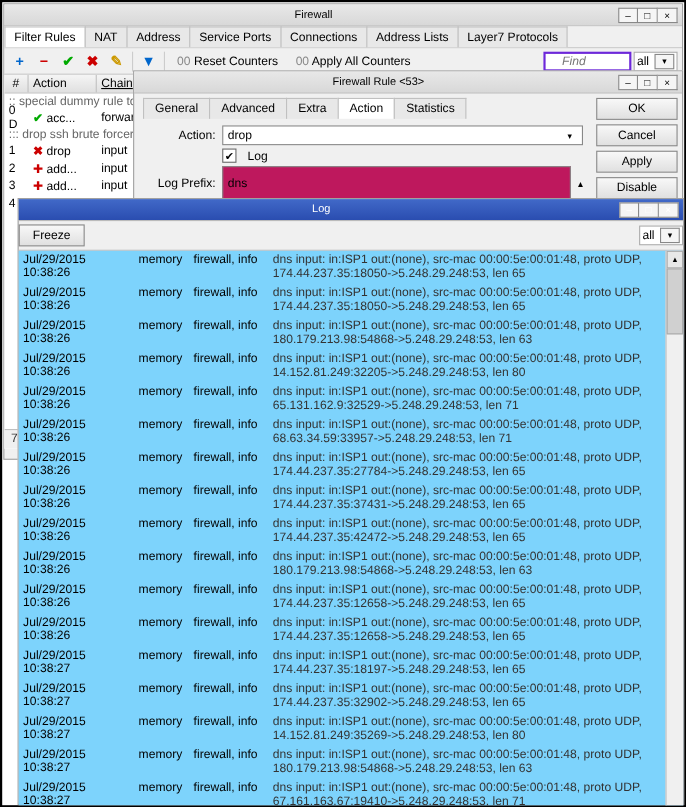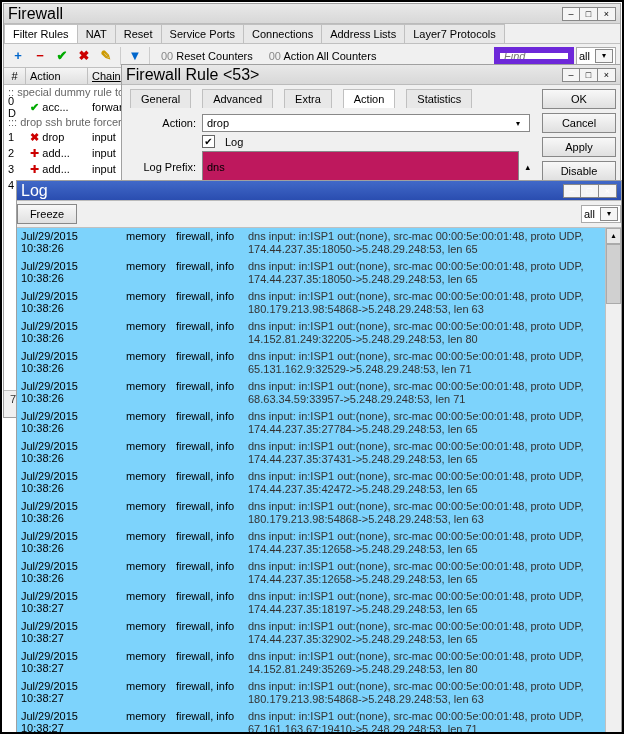--- a/index.html
+++ b/index.html
@@ -2,35 +2,35 @@
 <html><head>
 <meta charset="utf-8">
 <style>
 * { box-sizing: border-box; margin: 0; padding: 0; font-family: "Segoe UI", Tahoma, sans-serif; font-size: 11px; }
 body { background: #fff; width: 624px; height: 734px; position: relative; overflow: hidden; border: 2px solid #000; }
 
 
 .window { position: absolute; background: #f0f0f0; border: 1px solid #a0a0a0; }
 .titlebar { height: 20px; background: linear-gradient(#e8e8e8,#d8d8d8); display: flex; align-items: center; padding: 0 4px; border-bottom: 1px solid #bbb; }
 .titlebar.active { background: linear-gradient(#4169c8,#2a4db0); color: #fff; }
-.titlebar .title { flex: 1; font-size: 16px; }
+.titlebar .title { flex: 1; font-size: 10px; text-align: center; }
 .wbtns { display: flex; gap: 0; }
 .wbtn { width: 18px; height: 14px; border: 1px solid #888; background: #f5f5f5; font-size: 9px; line-height: 12px; text-align: center; cursor: pointer; }
 .wbtn + .wbtn { border-left: none; }
 
 
 #fw { left: 1px; top: 1px; width: 618px; height: 415px; }
 .tabs { display: flex; background: #f0f0f0; border-bottom: 1px solid #c0c0c0; }
 .tab { padding: 3px 8px; border: 1px solid #c0c0c0; border-bottom: none; background: #e8e8e8; margin-right: -1px; cursor: pointer; font-size: 11px; }
 .tab.active { background: #fff; }
 .toolbar { display: flex; align-items: center; padding: 2px 4px; gap: 2px; border-bottom: 1px solid #c0c0c0; background: #f0f0f0; height: 24px; }
 .tbtn { width: 20px; height: 20px; border: 1px solid transparent; display: flex; align-items: center; justify-content: center; cursor: pointer; font-size: 13px; font-weight: bold; }
 .vsep { width: 1px; height: 18px; background: #ccc; margin: 0 2px; }
 .tbtn-text { padding: 2px 6px; border: 1px solid transparent; cursor: pointer; font-size: 11px; }
-.find { margin-left: auto; width: 80px; height: 18px; border: 6px solid #6d28d9; padding: 0 4px; font-style: italic; color: #999; }
+.find { margin-left: auto; width: 80px; height: 18px; border: 2px solid #6d28d9; padding: 0 15px; font-style: italic; color: #999; }
 .allsel { width: 40px; height: 18px; border: 1px solid #aaa; background: #fff; padding: 0 2px; display: flex; align-items: center; justify-content: space-between; }
 .allsel .dd { font-size: 8px; }
 
 .grid { background: #fff; height: 340px; overflow: hidden; position: relative; }
 .grid-head { display: flex; background: linear-gradient(#f5f5f5,#e0e0e0); border-bottom: 1px solid #c0c0c0; }
 .gh { border-right: 1px solid #c0c0c0; padding: 2px 4px; font-size: 11px; }
 .gh.num { width: 22px; text-align: center; }
 .gh.act { width: 62px; }
 .gh.chn { width: 45px; text-decoration: underline; }
 .grid-body { font-size: 11px; }
@@ -46,21 +46,21 @@
 .statusbar { position: absolute; bottom: 0; left: 0; right: 0; height: 18px; border-top: 1px solid #c0c0c0; background: #f0f0f0; padding: 2px 6px; font-size: 11px; color: #333; }
 .vscroll { position: absolute; right: 0; top: 0; bottom: 18px; width: 16px; background: #f0f0f0; border-left: 1px solid #c0c0c0; }
 .vscroll .sbtn { height: 16px; border: 1px solid #aaa; background: #e8e8e8; text-align: center; font-size: 8px; line-height: 14px; }
 .vscroll .thumb { position: absolute; top: 16px; left: 0; right: 0; height: 160px; background: #d0d0d0; border: 1px solid #aaa; }
 .vscroll .sbtn.bot { position: absolute; bottom: 0; left: 0; right: 0; }
 
 
 #rule { left: 119px; top: 62px; width: 500px; height: 119px; z-index: 2; }
 .rule-body { display: flex; }
 .rule-left { flex: 1; padding: 4px 8px; }
-.rtabs { display: flex; margin-bottom: 6px; gap: 12px; }
+.rtabs { display: flex; margin-bottom: 6px; }
 .rtab { padding: 3px 10px; border: 1px solid #c0c0c0; border-bottom: none; background: #e8e8e8; margin-right: -1px; cursor: pointer; }
 .rtab.active { background: #fff; }
 .form-row { display: flex; align-items: center; margin: 3px 0; }
 .form-label { width: 72px; text-align: right; padding-right: 6px; }
 .form-field { flex: 1; display: flex; align-items: center; gap: 6px; }
 .combo { flex: 1; height: 18px; border: 1px solid #888; background: #fff; display: flex; align-items: center; padding: 0 4px; justify-content: space-between; }
 .combo .dd { width: 14px; text-align: center; font-size: 8px; }
 .txt { flex: 1; height: 31px; border: 1px solid #888; background: #be185d; padding: 0 4px; }
 .chk { width: 13px; height: 13px; border: 1px solid #666; background: #fff; display: inline-flex; align-items: center; justify-content: center; font-size: 10px; color: #000; margin-right: 4px; }
 .rule-right { width: 82px; padding: 4px; display: flex; flex-direction: column; gap: 4px; }
@@ -89,37 +89,37 @@
     <span class="title">Firewall</span>
     <div class="wbtns">
       <div class="wbtn">–</div>
       <div class="wbtn">□</div>
       <div class="wbtn">×</div>
     </div>
   </div>
   <div class="tabs" id="fw-tabs">
       <div class="tab active">Filter Rules</div>
       <div class="tab">NAT</div>
-      <div class="tab">Reset</div>
+      <div class="tab">Address</div>
       <div class="tab">Service Ports</div>
       <div class="tab">Connections</div>
       <div class="tab">Address Lists</div>
       <div class="tab">Layer7 Protocols</div>
     </div>
   <div class="toolbar">
     <div class="tbtn" style="color:#06c">+</div>
     <div class="tbtn" style="color:#c00">−</div>
     <div class="tbtn" style="color:#0a0">✔</div>
     <div class="tbtn" style="color:#c00">✖</div>
     <div class="tbtn" style="color:#c90">✎</div>
     <div class="vsep"></div>
     <div class="tbtn" style="color:#06c">▼</div>
     <div class="vsep"></div>
     <div class="tbtn-text"><span style="color:#888">00</span> <span>Reset Counters</span></div>
-    <div class="tbtn-text"><span style="color:#888">00</span> <span>Action All Counters</span></div>
+    <div class="tbtn-text"><span style="color:#888">00</span> <span>Apply All Counters</span></div>
     <input class="find" placeholder="Find" style="">
     <div class="allsel">
         <span>all</span>
         <div class="wbtn dd">▾</div>
       </div>
   </div>
   <div class="grid">
     <div class="grid-head">
       <div class="gh num">#</div>
       <div class="gh act">Action</div>

